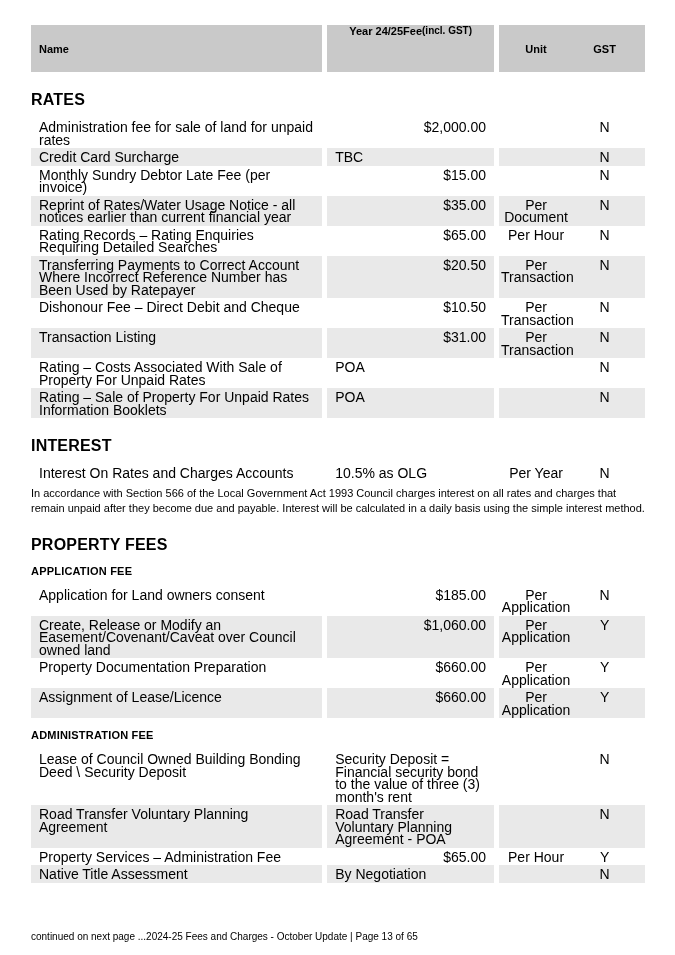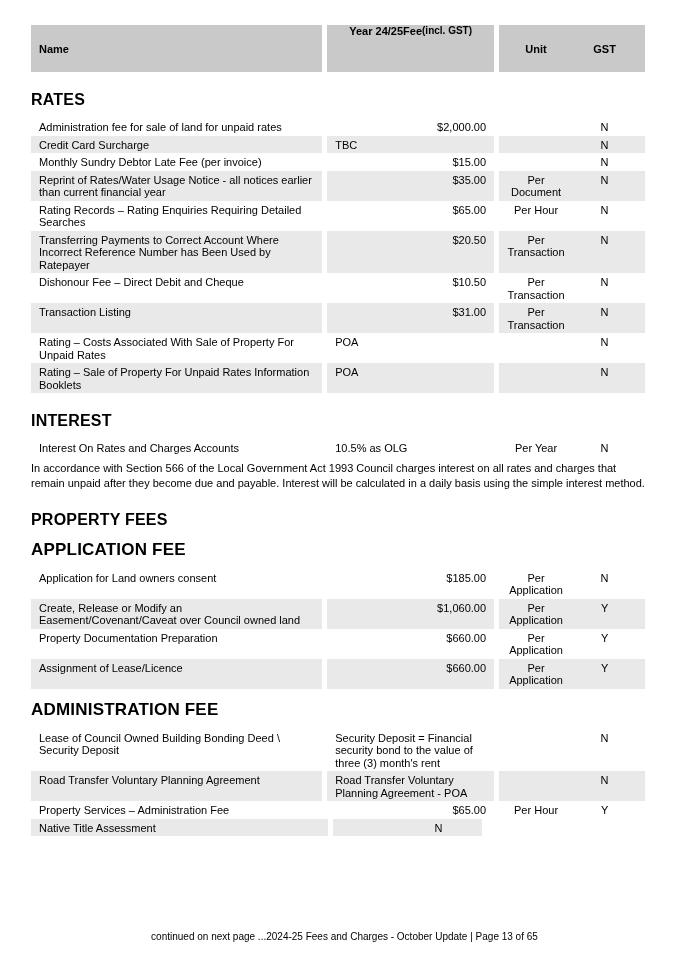--- a/index.html
+++ b/index.html
@@ -20,37 +20,37 @@
   
   .thead{display:flex;height:47px;font-weight:bold;font-size:11px;}
   .thead .c1{display:flex;align-items:center;padding:0 8px;background:var(--header-bg);}
   .thead .c2{display:flex;flex-direction:row;justify-content:center;text-align:right;
              padding:0 8px;line-height:12px;background:var(--header-bg);}
   .thead .c3{align-items:center;background:var(--header-bg);}
   .fee-small{font-size:10px;line-height:11px;}
 
   
   .h-lvl1{font-size:16px;font-weight:bold;margin:19px 0 9px 0;letter-spacing:.2px;}
-  .h-lvl2{font-size:17px;font-weight:bold;margin:11px 0 9px 0;letter-spacing:.2px;}
-
-  
-  .frow{display:flex;font-size:11px;line-height:12.5px;}
+  .h-lvl2{font-size:11px;font-weight:bold;margin:11px 0 9px 0;letter-spacing:.2px;}
+
+  
+  .frow{display:flex;font-size:14px;line-height:12.5px;}
   .frow .c1{padding:3px 8px 2px 8px;}
   .frow .c2{padding:3px 8px 2px 8px;}
   .frow .c2.align-right{text-align:right;}
   .frow .c2.align-left{text-align:left;}
   .frow .unit-sub{padding:3px 2px 2px 2px;}
   .frow .gst-sub{padding:3px 2px 2px 2px;}
   .frow.shaded .c1,.frow.shaded .c2,.frow.shaded .c3{background:var(--stripe-bg);}
 
   .note{font-size:11px;line-height:15.5px;margin:4px 0 8px 0;width:614px;}
 
   
   .footer{position:absolute;left:31px;right:17px;bottom:13px;display:flex;
-          justify-content:center;font-size:10px;}
+          justify-content:flex-start;font-size:10px;}
 </style>
 </head>
 <body style="color: rgb(0, 0, 0);">
 
 <div class="content">
 
   <div class="thead">
     <div class="c1">Name</div>
     <div class="c2">
       <div>Year 24/25</div>
@@ -209,20 +209,21 @@
       <div class="frow">
         <div class="c1">Property Services – Administration Fee</div>
         <div class="c2 align-right">$65.00</div>
         <div class="c3">
           <div class="unit-sub">Per Hour</div>
           <div class="gst-sub">Y</div>
         </div>
       </div>
       <div class="frow shaded">
         <div class="c1">Native Title Assessment</div>
+        <div class="c2 align-left">By Negotiation</div>
         <div class="c3">
           <div class="unit-sub"></div>
           <div class="gst-sub">N</div>
         </div>
       </div>
     </div>
 
 </div>
 
 <div class="footer">

